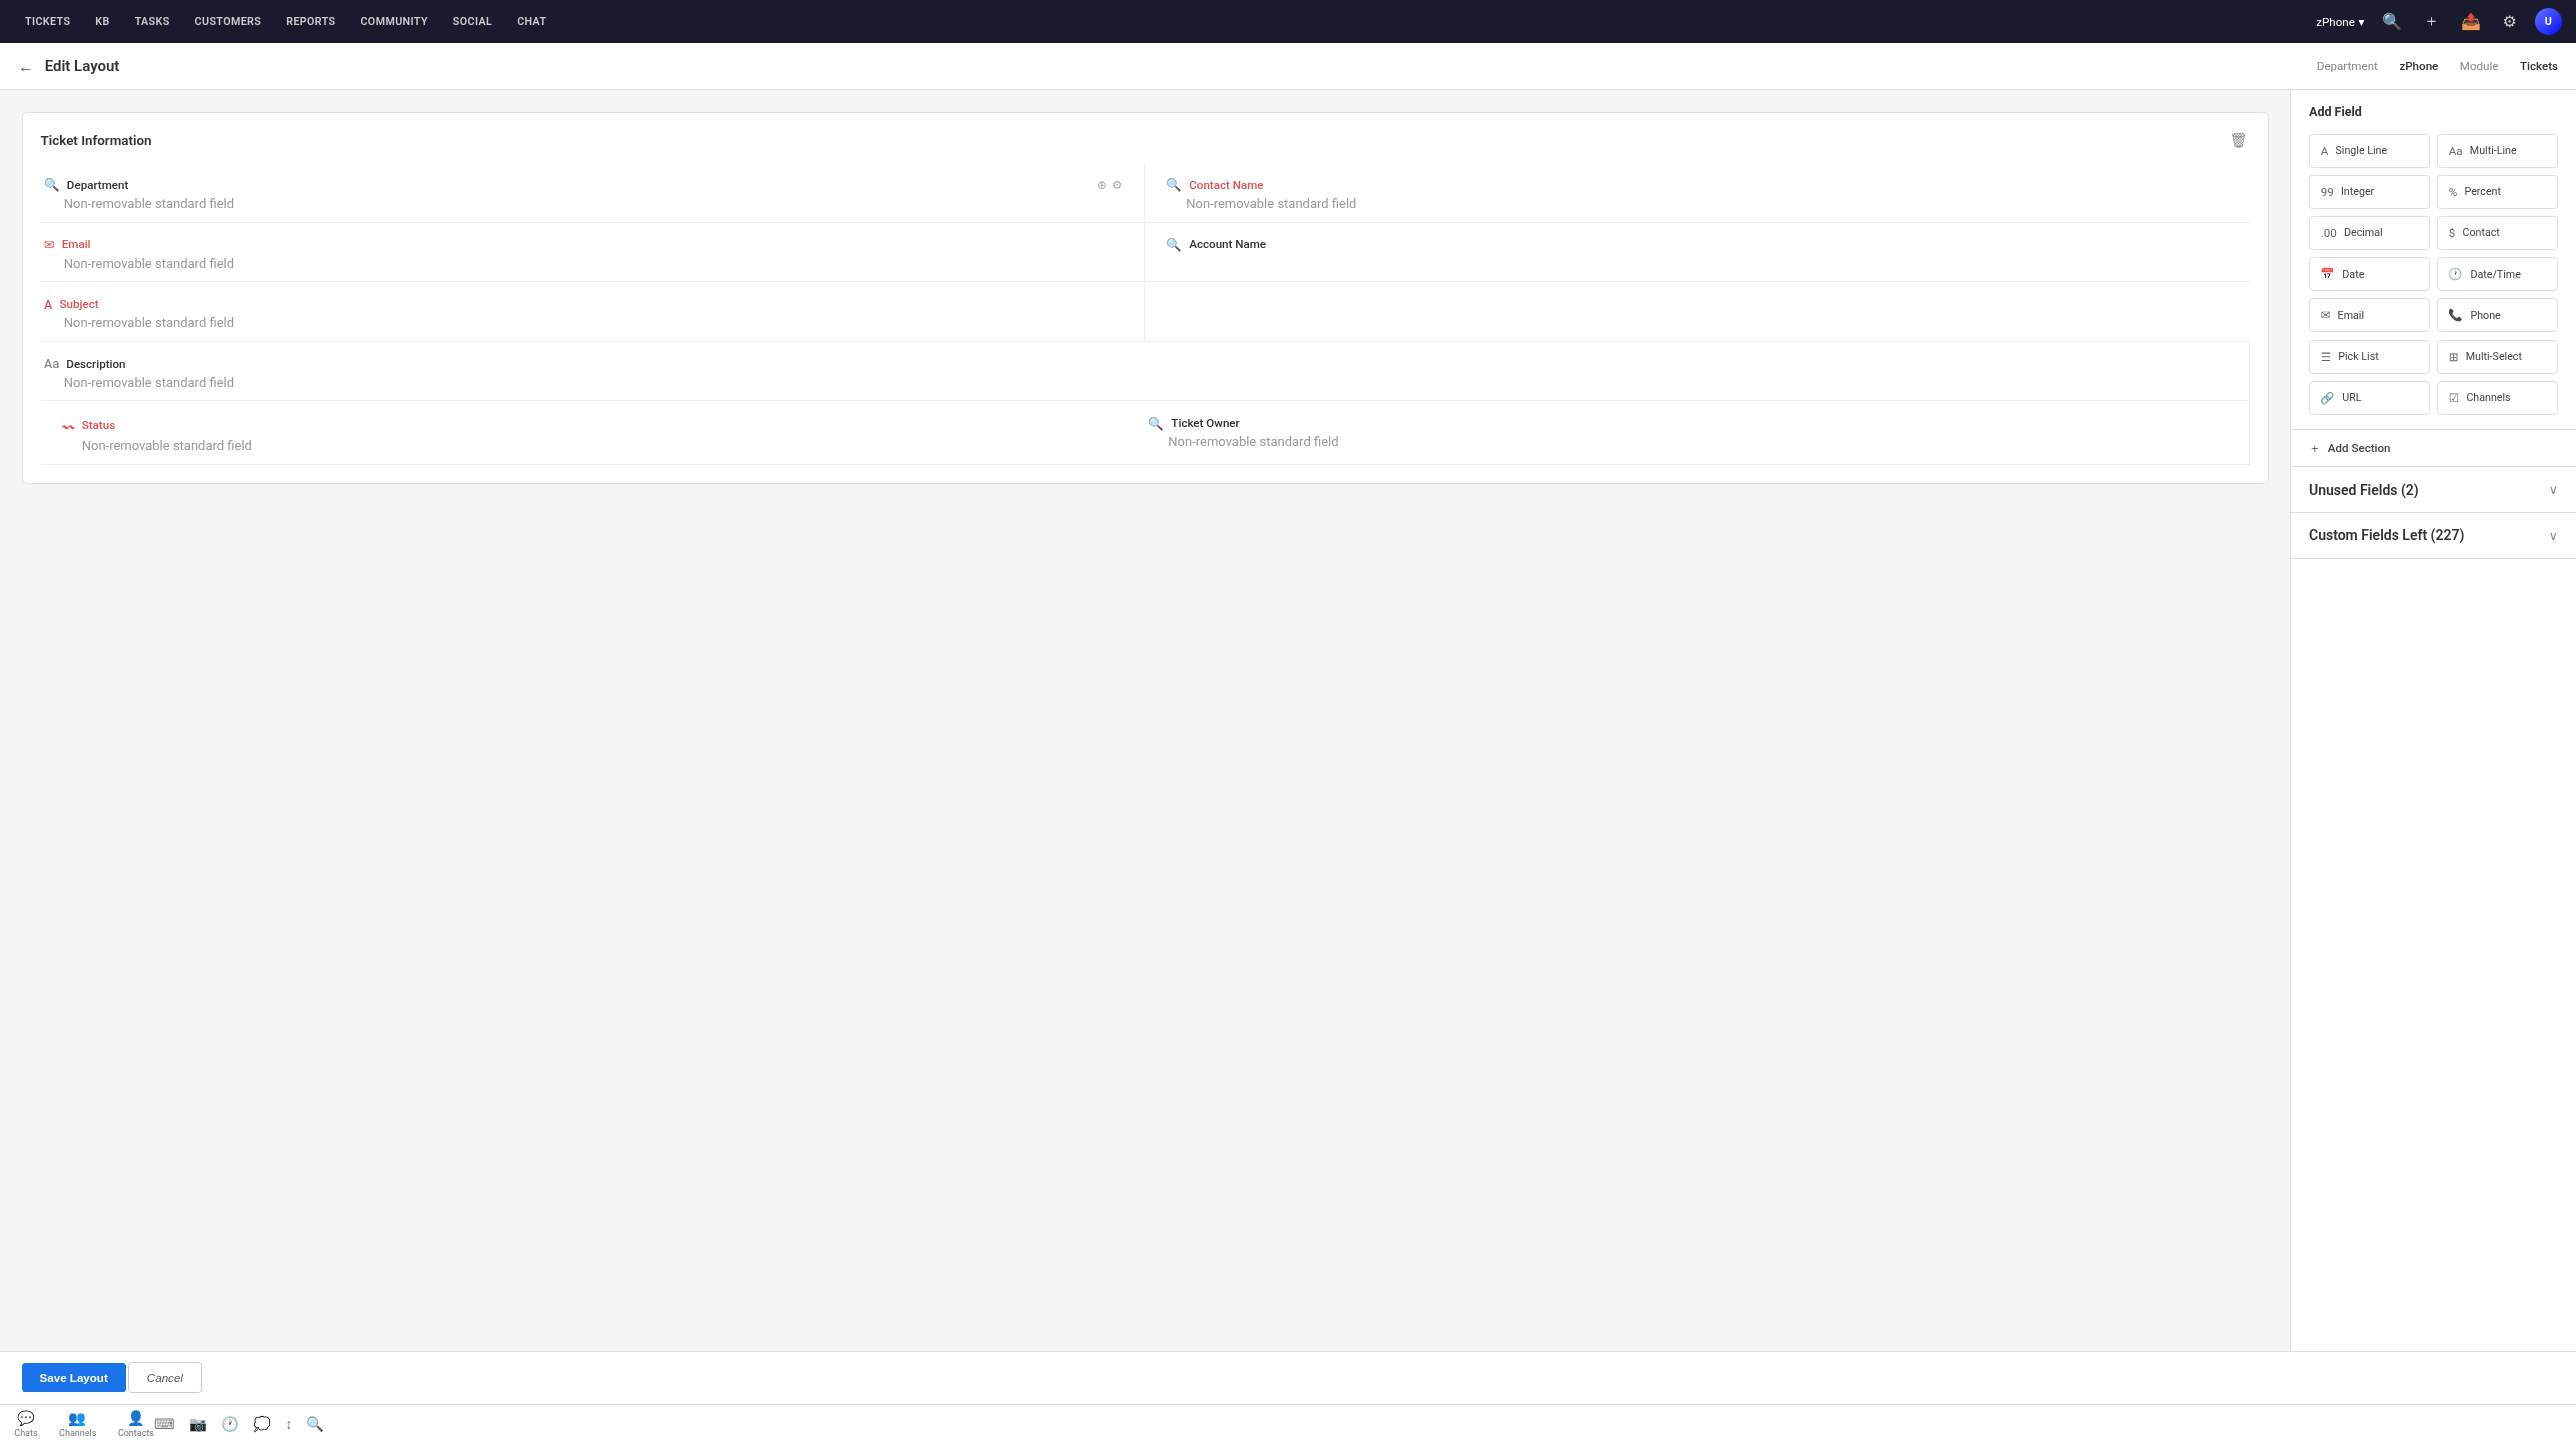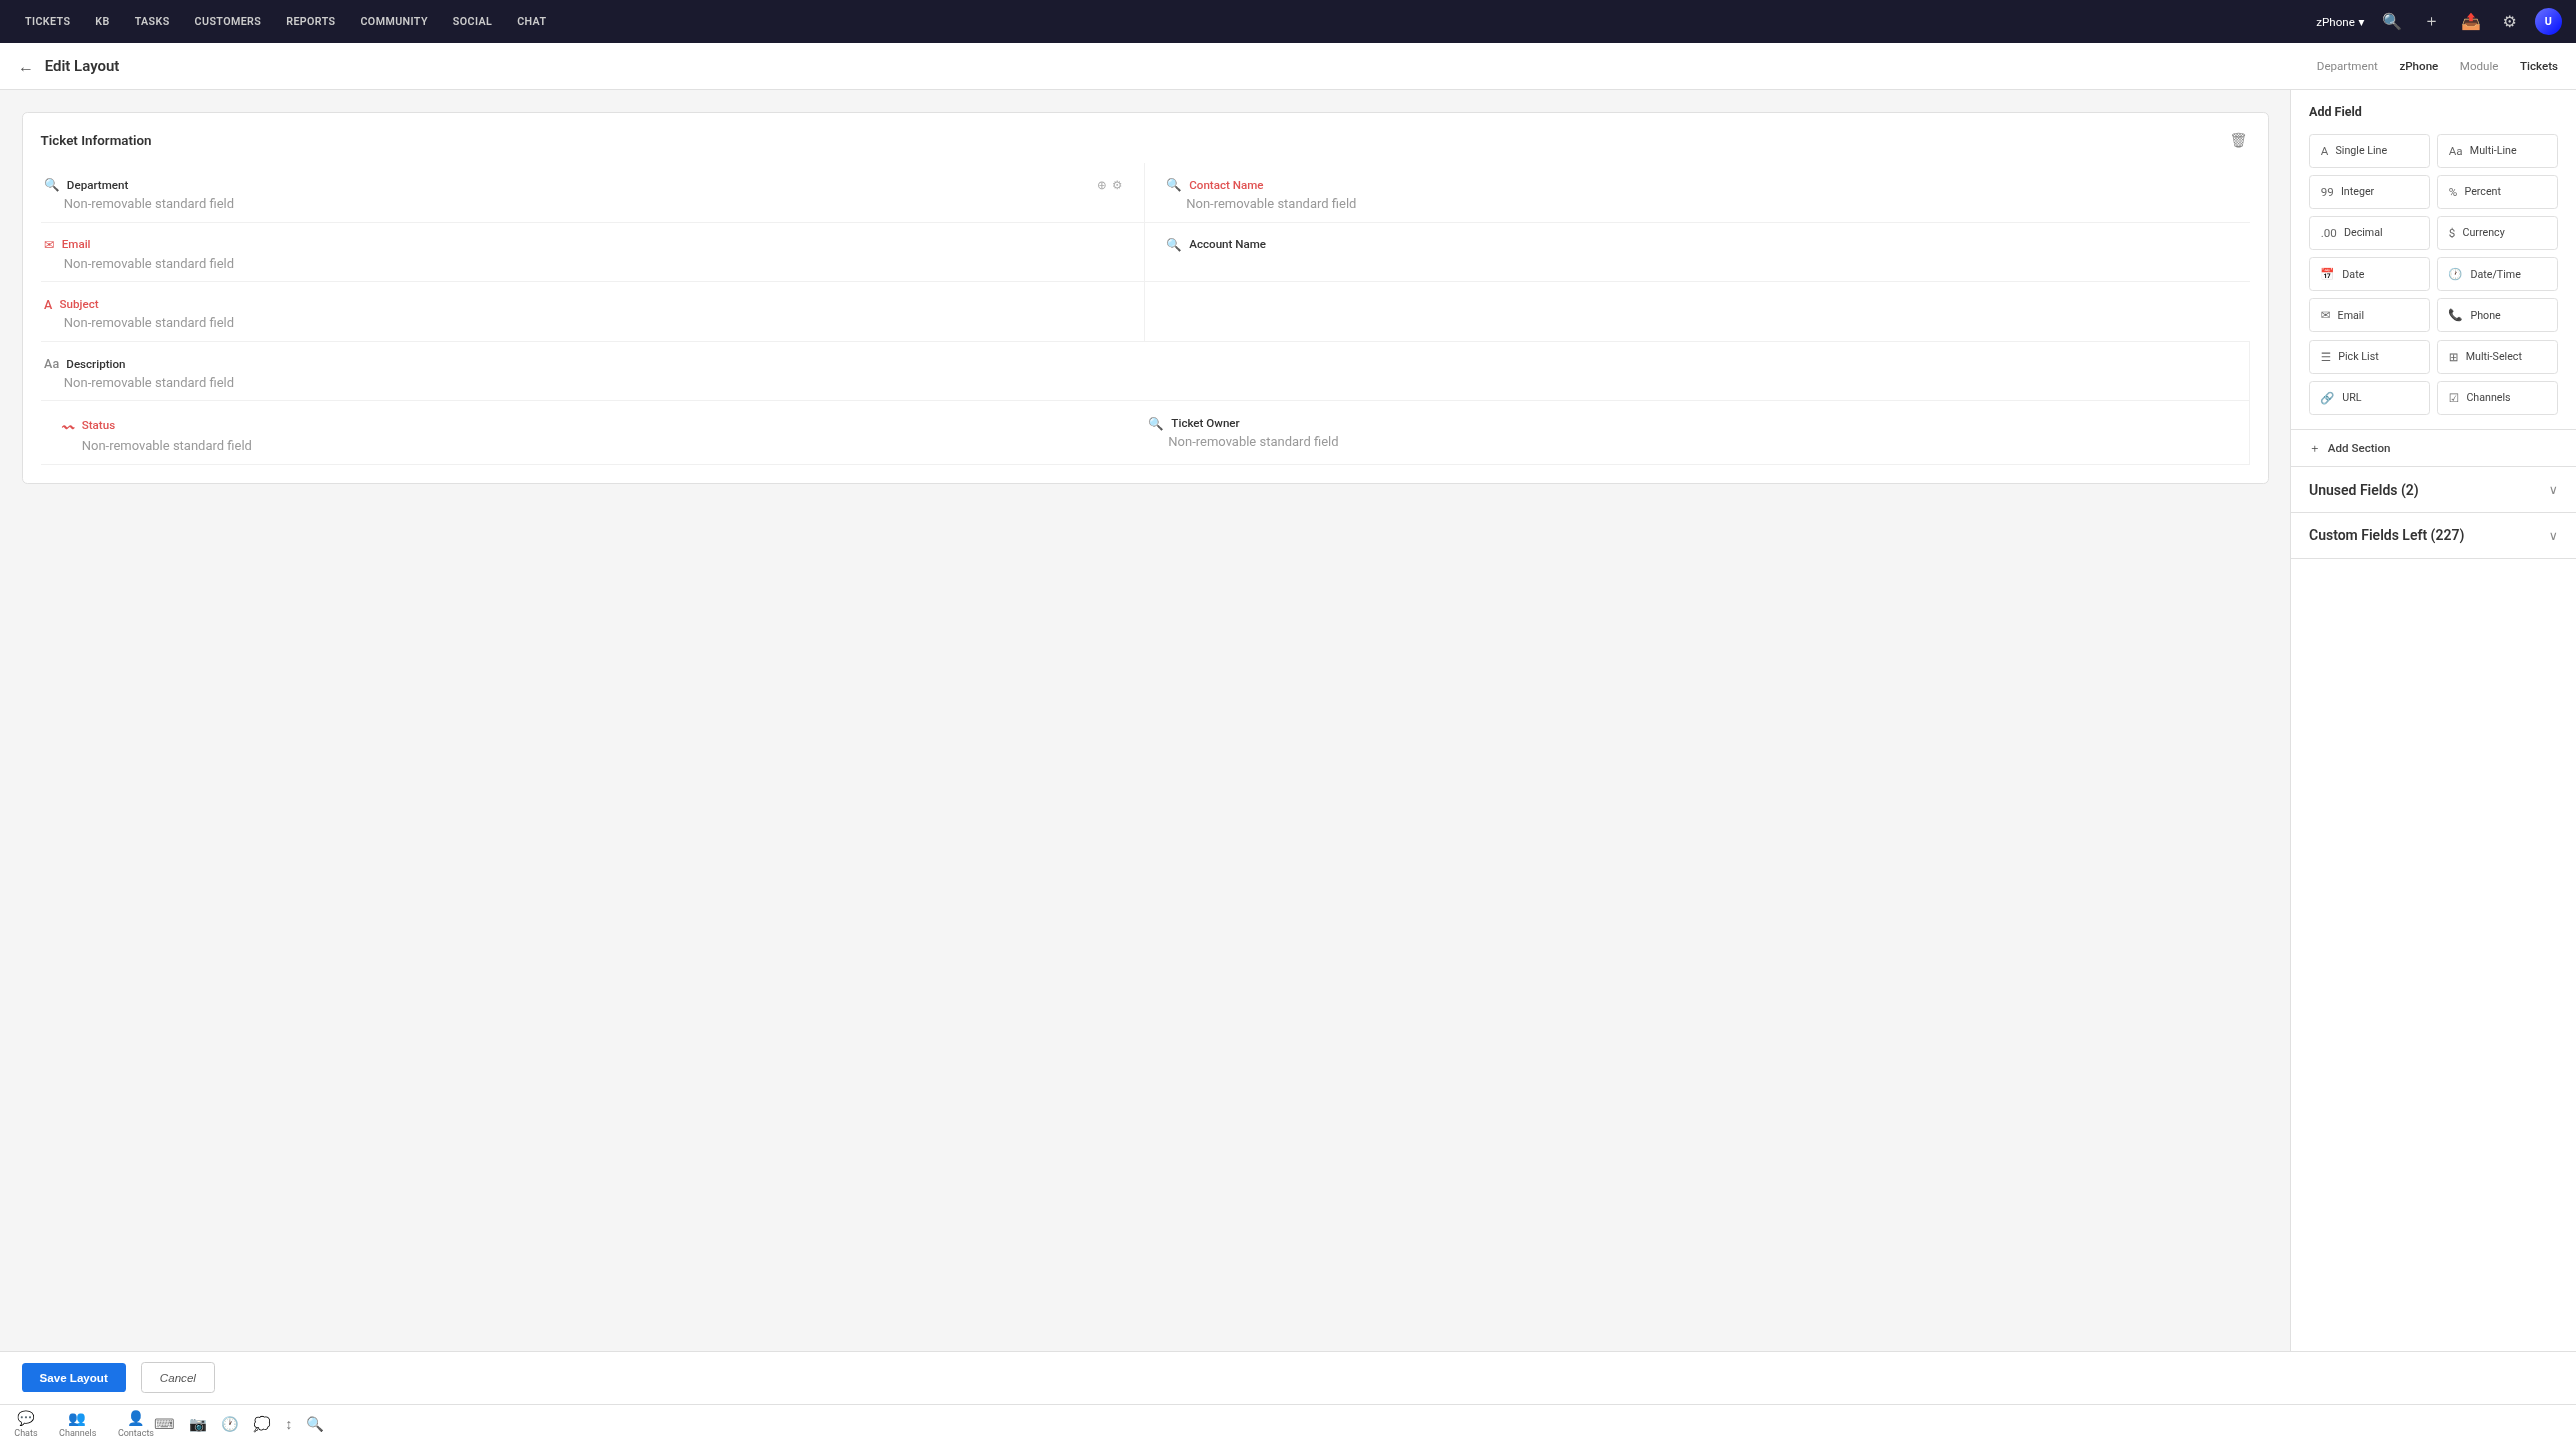--- a/index.html
+++ b/index.html
@@ -271,21 +271,21 @@
       font-size: 12.5px;
     }
 
     
     .bottom-bar {
       background: #fff;
       border-top: 0.9px solid #e0e0e0;
       display: flex;
       align-items: center;
       padding: 10.7px 21.5px;
-      gap: 15px;
+      gap: 2px;
       flex-shrink: 0;
     }
     .btn-primary {
       background: #1a73e8;
       color: #fff;
       border: none;
       padding: 8px 18px;
       border-radius: 3.6px;
       font-size: 11.6px;
       font-weight: 600;
@@ -490,21 +490,21 @@
           <div class="field-type-btn">
             <span class="field-type-icon">%</span>
             <span>Percent</span>
           </div>
           <div class="field-type-btn">
             <span class="field-type-icon">.00</span>
             <span>Decimal</span>
           </div>
           <div class="field-type-btn">
             <span class="field-type-icon">$</span>
-            <span>Currency</span>
+            <span>Contact</span>
           </div>
           <div class="field-type-btn">
             <span class="field-type-icon">📅</span>
             <span>Date</span>
           </div>
           <div class="field-type-btn">
             <span class="field-type-icon">🕐</span>
             <span>Date/Time</span>
           </div>
           <div class="field-type-btn">

